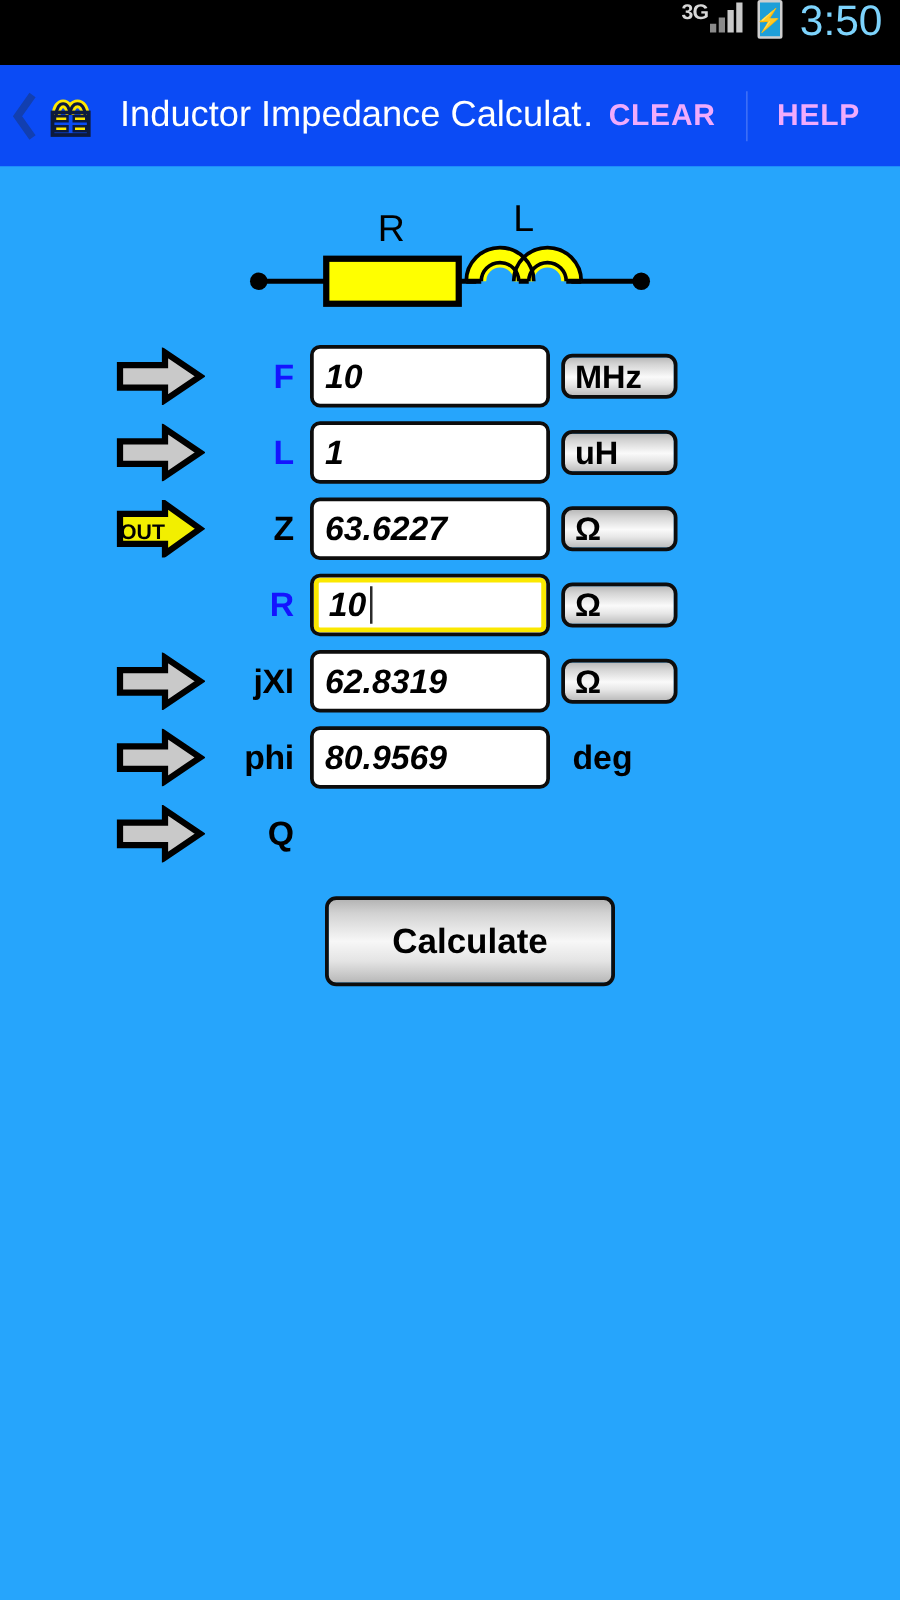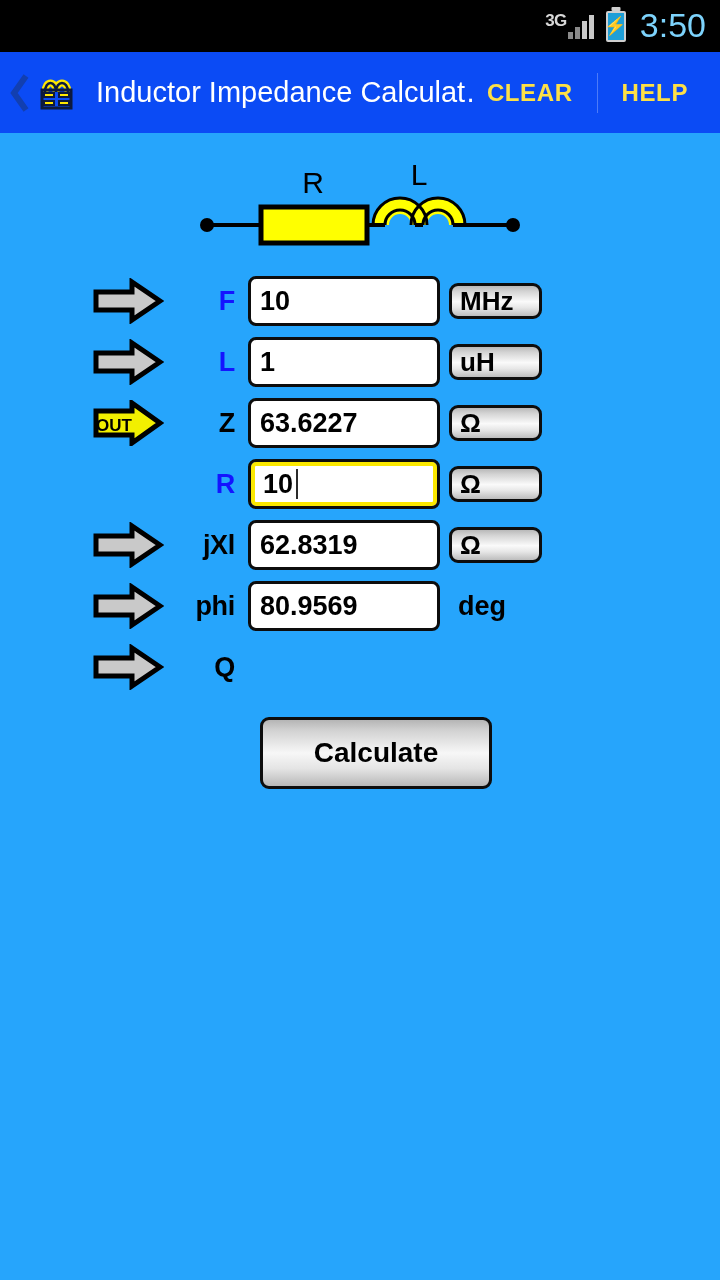--- a/index.html
+++ b/index.html
@@ -13,21 +13,20 @@
     font-family: "Liberation Sans", sans-serif;
     overflow: hidden;
     position: relative;
   }
 
   
   #status-bar {
     height: 52px;
     background: #000000;
     display: flex;
-    align-items: center;
     justify-content: flex-end;
     padding-right: 14px;
     box-sizing: border-box;
   }
   .sb-3g {
     color: #d8d8d8;
     font-size: 17px;
     font-weight: bold;
     letter-spacing: -0.5px;
     margin-right: 1px;
@@ -118,21 +117,21 @@
   #app-title {
     color: #ffffff;
     font-size: 29px;
     font-weight: normal;
     white-space: nowrap;
     overflow: hidden;
     flex: 1 1 auto;
     letter-spacing: 0px;
   }
   .ab-action {
-    color: #fde047;
+    color: #f0abfc;
     font-size: 24px;
     font-weight: bold;
     letter-spacing: 0.6px;
     flex: none;
     padding: 0 14px;
   }
   #ab-divider {
     width: 1px;
     height: 40px;
     background: #4d7bf8;
@@ -185,20 +184,21 @@
     border: 3px solid #0d0d0d;
     border-radius: 8px;
     box-sizing: border-box;
     display: flex;
     align-items: center;
     padding-left: 9px;
     font-size: 27px;
     font-weight: bold;
     color: #000000;
     position: relative;
+    font-style: italic;
   }
   .field.focused {
     border-color: #0d0d0d;
     box-shadow: inset 0 0 0 4px #fbe800;
     padding-left: 12px;
   }
   .caret {
     display: inline-block;
     width: 2px;
     height: 30px;

